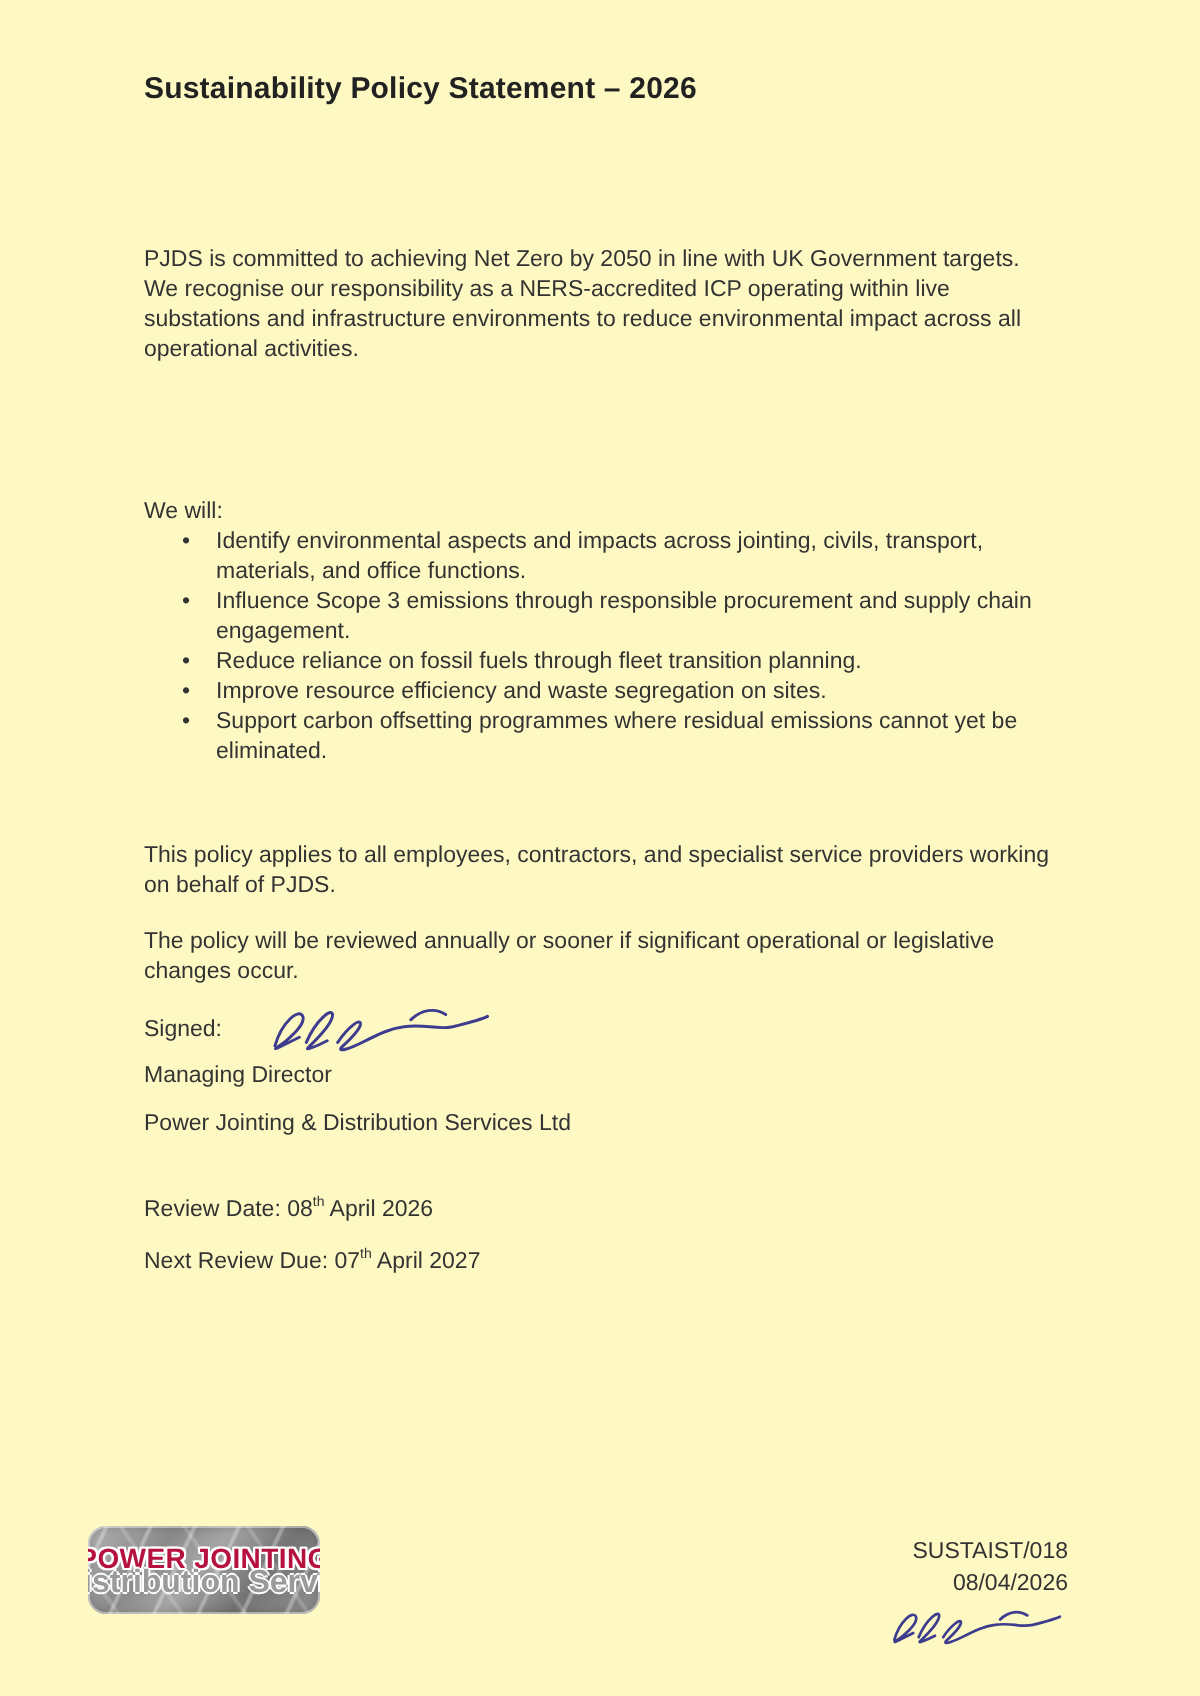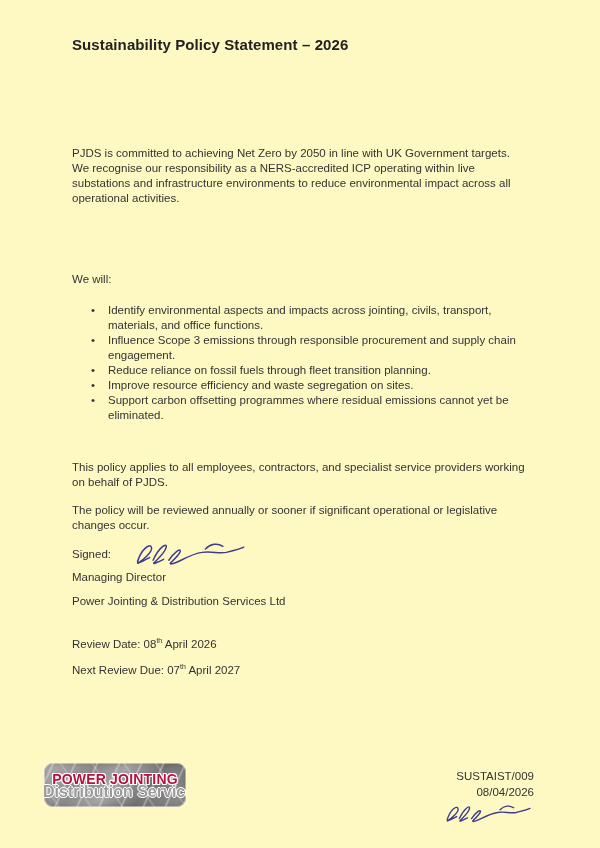--- a/index.html
+++ b/index.html
@@ -19,25 +19,25 @@
 
   .doc-title {
     margin: 0;
     font-size: 15px;
     line-height: 18px;
     font-weight: 700;
     color: #222222;
     letter-spacing: 0.1px;
   }
   .para { margin: 0; }
-  .intro-para { margin-top: 92px; }
+  .intro-para { margin-top: 69px; }
   .wewill-heading { margin-top: 66px; }
 
   ul.bullet-list {
-    margin: 16px 0 0 0;
+    margin: 0 0 0 0;
     padding: 0 0 0 36px;
     list-style: none;
   }
   ul.bullet-list li {
     position: relative;
     margin: 0;
     padding: 0;
   }
   ul.bullet-list li::before {
     content: "\2022";
@@ -70,21 +70,21 @@
   sup.ord {
     font-size: 7px;
     line-height: 0;
     vertical-align: super;
   }
 
   .footer-logo {
     position: absolute;
     left: 44px;
     top: 763px;
-    width: 142px;
+    width: 116px;
     height: 44px;
     border-radius: 9px;
     background: linear-gradient(130deg, #b2b2b2 0%, #8a8a8a 30%, #a6a6a6 48%, #747474 70%, #909090 100%);
     box-shadow: inset 0 0 0 1px rgba(255,255,255,0.45), inset 0 0 6px rgba(0,0,0,0.25);
     display: flex;
     flex-direction: column;
     align-items: center;
     justify-content: center;
     overflow: hidden;
   }
@@ -173,21 +173,21 @@
     <p class="para next-review-line"><span>Next Review Due: 07</span><sup class="ord">th</sup><span> April 2027</span></p>
 
   </div>
 
   <div class="footer-logo">
     <span class="logo-line1">POWER JOINTING</span>
     <span class="logo-line2">&amp; Distribution Services</span>
   </div>
 
   <div class="footer-right">
-    <div class="doc-ref">SUSTAIST/009</div>
+    <div class="doc-ref">SUSTAIST/018</div>
     <div class="doc-date">08/04/2026</div>
     <svg class="signature-footer" width="95" height="27" viewBox="0 0 140 38" fill="none" stroke="#3d3c8e" stroke-width="2" stroke-linecap="round" stroke-linejoin="round">
       <path d="M12 27 C16 13 26 5 28 10 C30 15 18 25 13 28 C10 30 18 26 26 22"></path>
       <path d="M30 25 C36 11 46 4 45 10 C44 16 34 25 31 28 C29 30 36 27 42 24"></path>
       <path d="M48 25 C54 16 62 10 61 15 C60 19 52 26 50 28 C48 31 56 28 62 25 C72 20 78 17 86 16 C98 14 104 18 114 16 C122 14 130 12 134 10"></path>
       <path d="M90 12 C96 6 104 5 110 9"></path>
     </svg>
   </div>
 </div>
 

